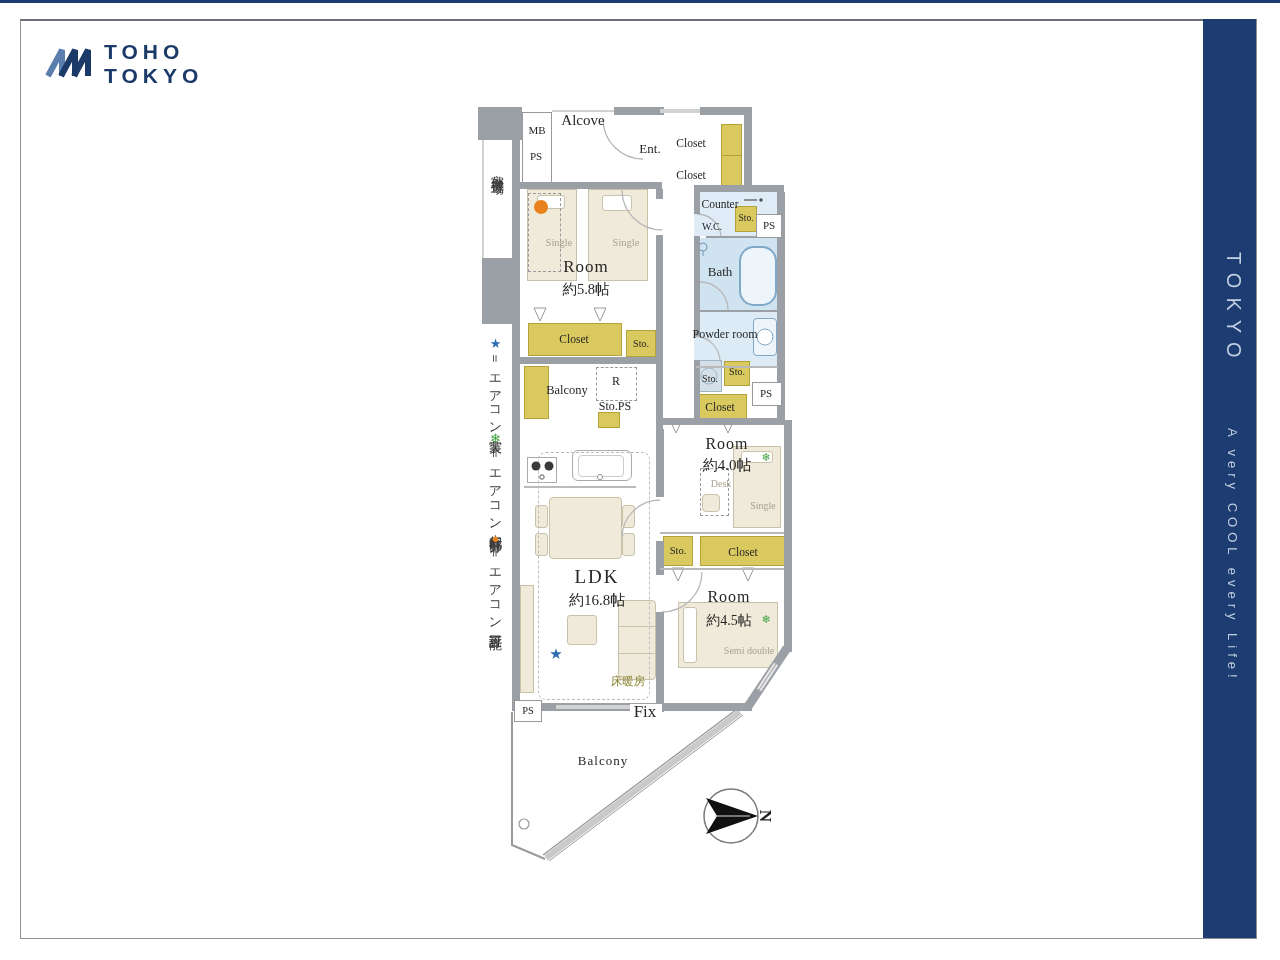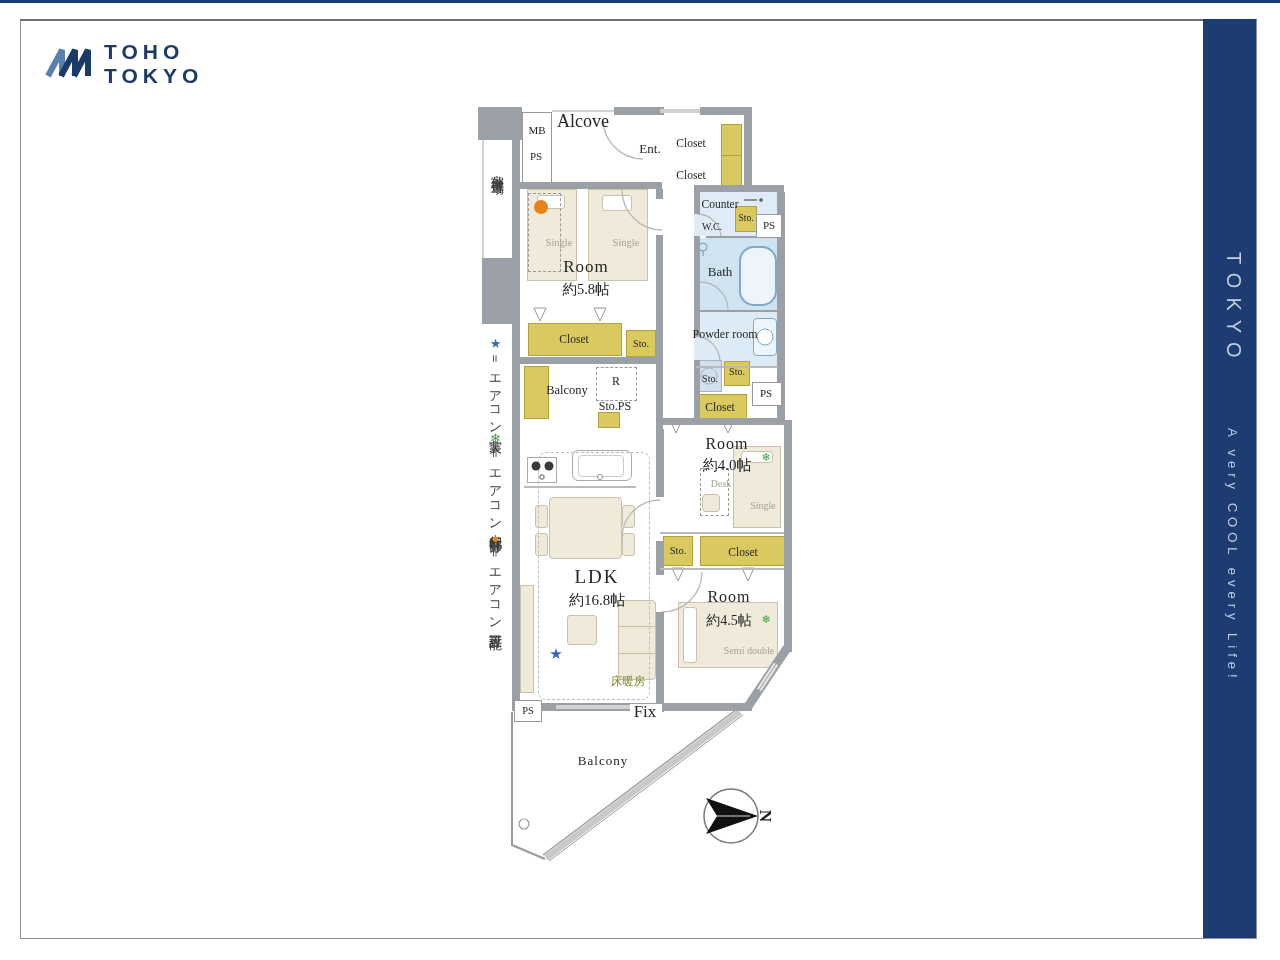--- a/index.html
+++ b/index.html
@@ -198,21 +198,21 @@
   <div class="abs" style="left:660px;top:532px;width:124px;height:2px;background:#b9b9b9;"></div>
   <div class="abs" style="left:660px;top:568px;width:124px;height:2px;background:#b9b9b9;"></div>
   <div class="wall" style="left:784px;top:420px;width:8px;height:232px;"></div>
   <div class="wall" style="left:512px;top:703px;width:240px;height:8px;"></div>
   <div class="lwall" style="left:556px;top:705px;width:80px;height:4px;"></div>
   <div class="whitebox" style="left:514px;top:700px;width:28px;height:22px;"></div>
   <div class="whitebox" style="left:756px;top:214px;width:26px;height:24px;"></div>
   <div class="whitebox" style="left:752px;top:382px;width:30px;height:24px;"></div>
   <div class="whitebox" style="left:630px;top:704px;width:32px;height:17px;border:none;"></div>
 
-  <div class="L" style="left:583px;top:121px;font-size:18px;">Alcove</div>
+  <div class="L" style="left:583px;top:121px;font-size:15px;">Alcove</div>
   <div class="L" style="left:537px;top:131px;font-size:11px;">MB</div>
   <div class="L" style="left:536px;top:157px;font-size:11px;">PS</div>
   <div class="L" style="left:650px;top:149px;font-size:13px;">Ent.</div>
   <div class="L" style="left:691px;top:143px;font-size:11.5px;">Closet</div>
   <div class="L" style="left:691px;top:175px;font-size:11.5px;">Closet</div>
   <div class="L" style="left:720px;top:204px;font-size:11.5px;">Counter</div>
   <div class="L" style="left:712px;top:227px;font-size:10px;">W.C.</div>
   <div class="L" style="left:746px;top:219px;font-size:9.5px;">Sto.</div>
   <div class="L" style="left:769px;top:226px;font-size:11px;">PS</div>
   <div class="L" style="left:720px;top:272px;font-size:13px;">Bath</div>

